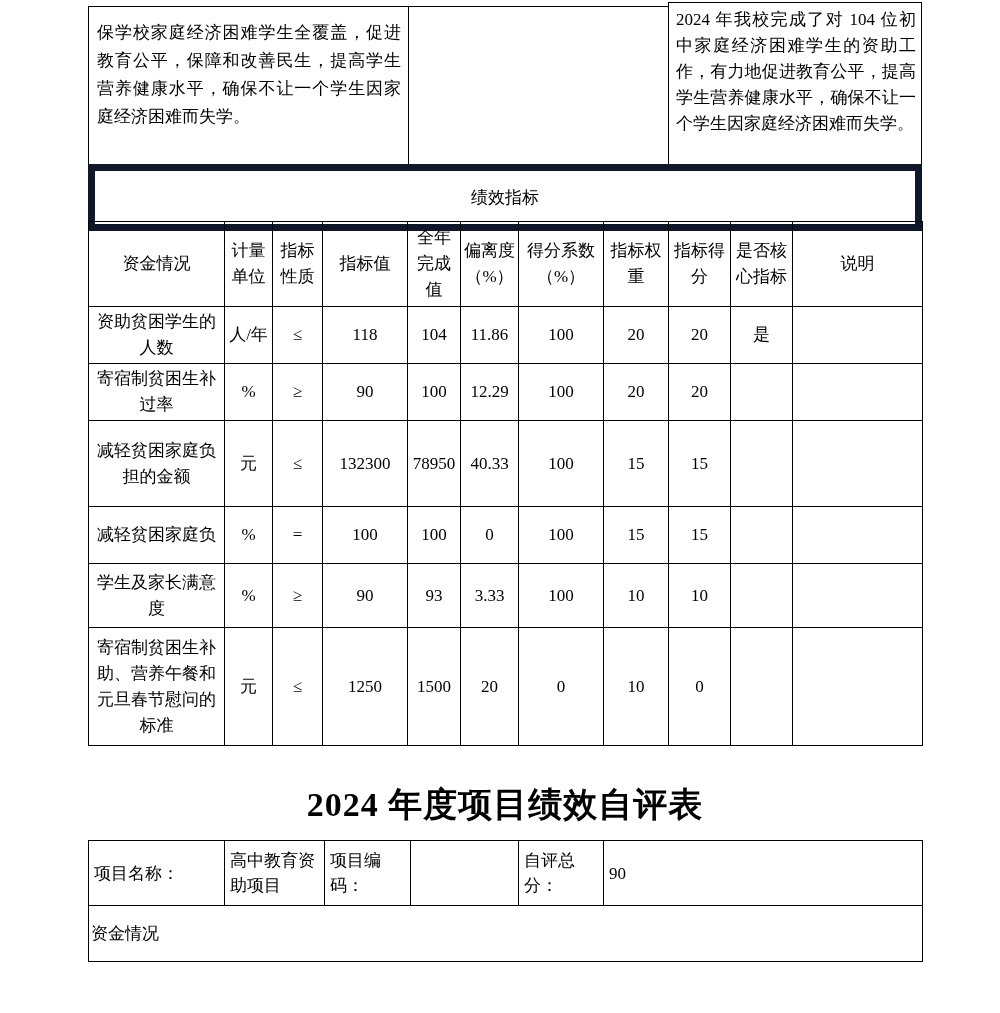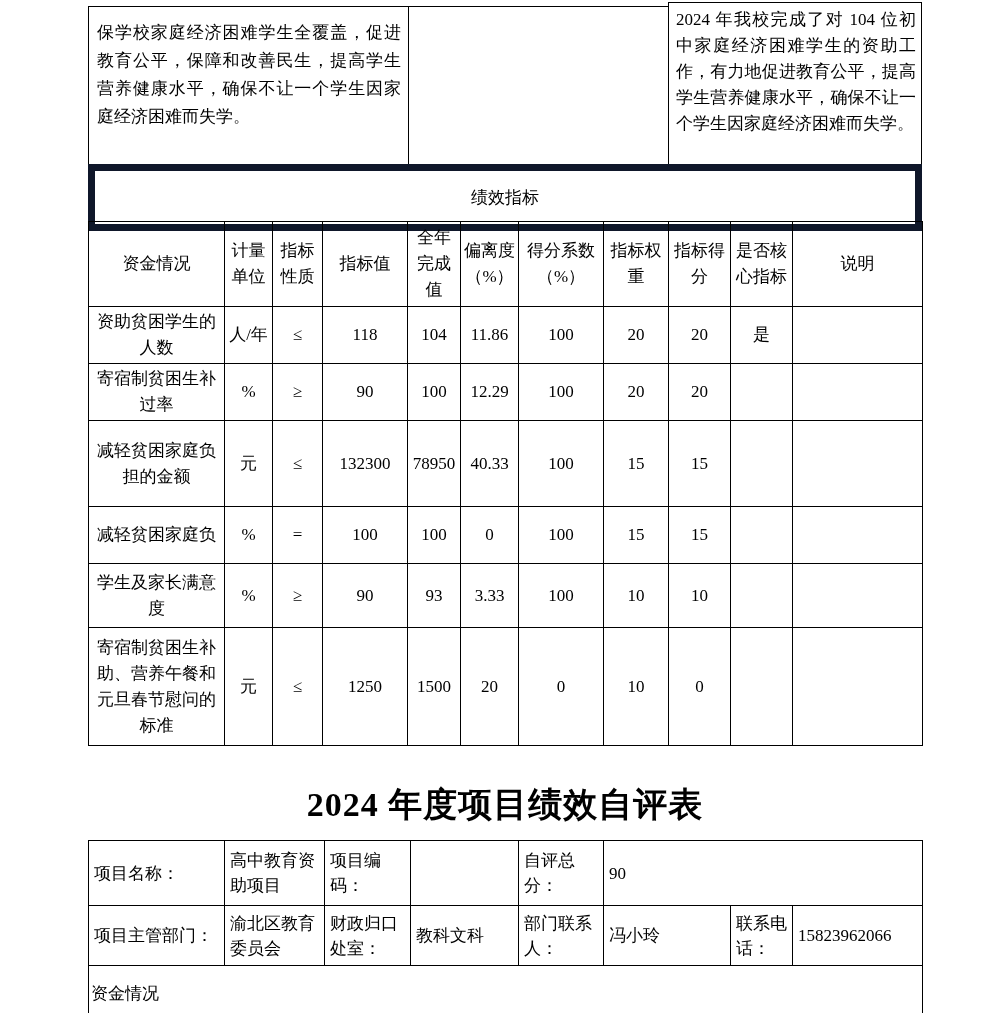--- a/index.html
+++ b/index.html
@@ -200,31 +200,17 @@
     <td>项目名称：</td>
     <td>高中教育资
 助项目</td>
     <td>项目编
 码：</td>
     <td></td>
     <td>自评总
 分：</td>
     <td colspan="3">90</td>
   </tr>
-  <tr style="height:60px">
-    <td>项目主管部门：</td>
-    <td>渝北区教育
-委员会</td>
-    <td>财政归口
-处室：</td>
-    <td>教科文科</td>
-    <td>部门联系
-人：</td>
-    <td>冯小玲</td>
-    <td>联系电
-话：</td>
-    <td>15823962066</td>
-  </tr>
   <tr style="height:56px">
     <td colspan="8" class="center">资金情况</td>
   </tr>
 </tbody>
   </table>
 
 </body></html>

